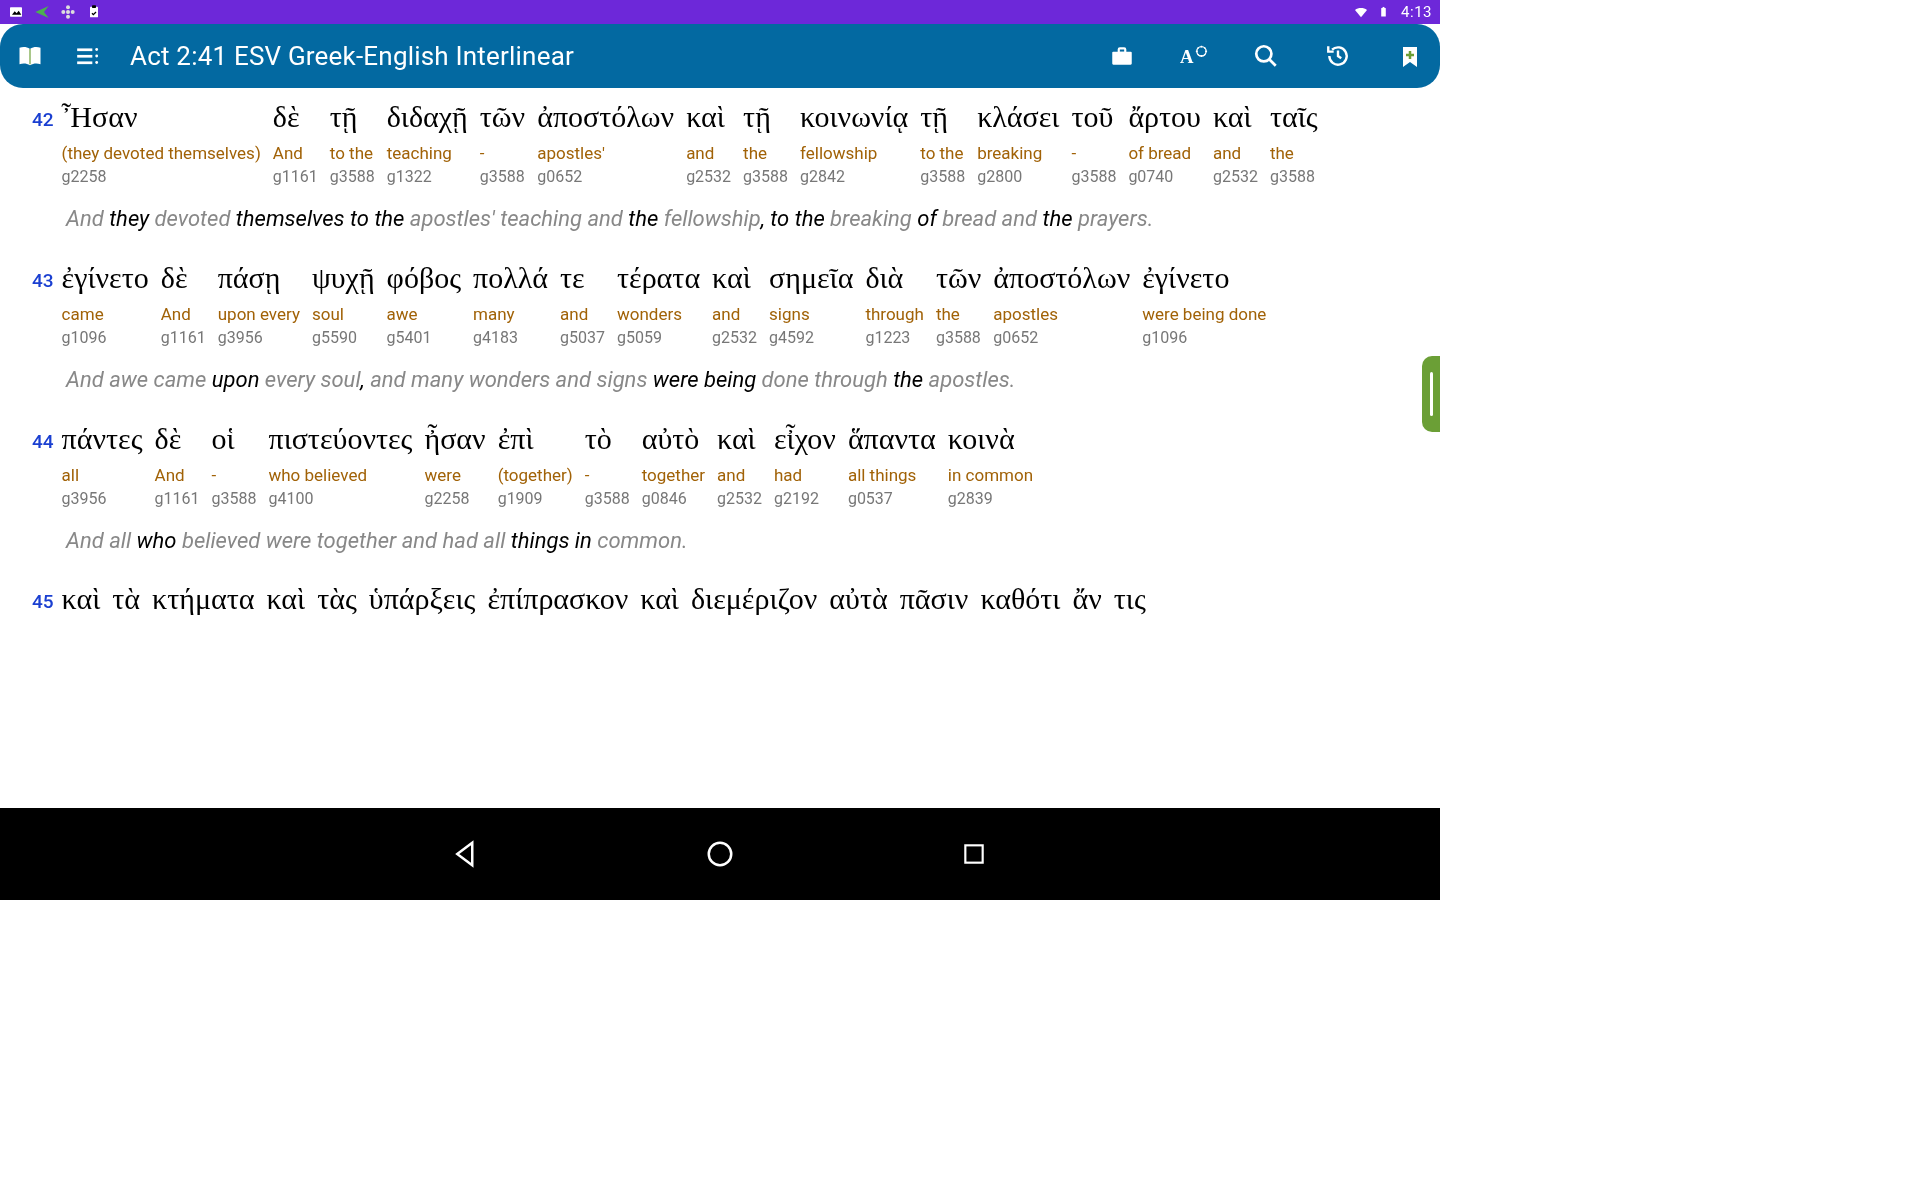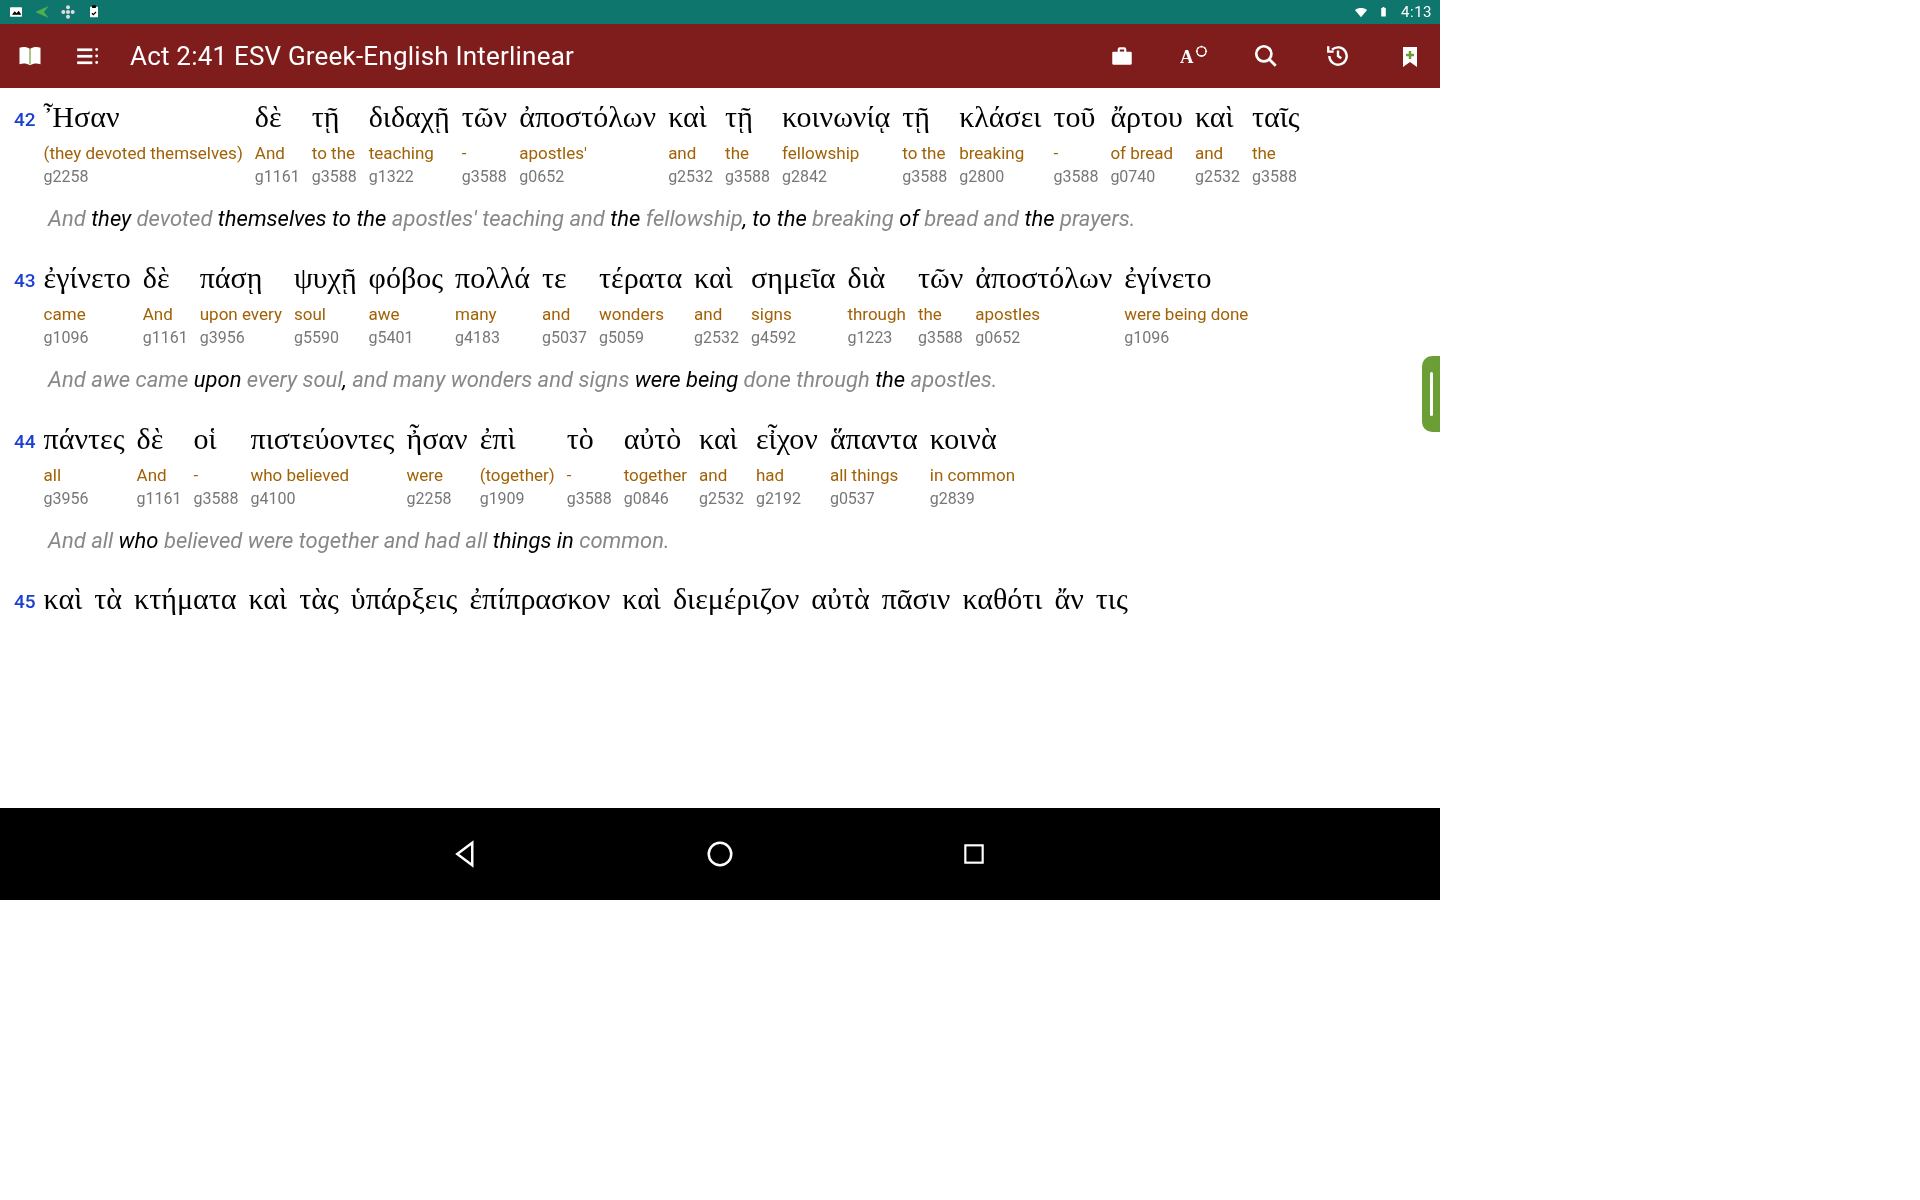--- a/index.html
+++ b/index.html
@@ -1,32 +1,32 @@
 <!DOCTYPE html>
 <html><head>
 <meta charset="utf-8">
 <style>
   * { margin: 0; padding: 0; box-sizing: border-box; }
   html, body { width: 1440px; height: 900px; font-family: "Segoe UI", Roboto, Arial, sans-serif; background: #fff; overflow: hidden; }
   .status-bar {
-    height: 24px; background: #0f766e; color: #fff; display: flex; align-items: center;
+    height: 24px; background: #6d28d9; color: #fff; display: flex; align-items: center;
     padding: 0 8px; font-size: 14px;
   }
   .status-left { display: flex; gap: 10px; align-items: center; }
   .status-right { margin-left: auto; display: flex; gap: 6px; align-items: center; }
   .status-icon { width: 16px; height: 16px; display: inline-flex; align-items: center; justify-content: center; }
   .status-time { font-size: 15px; letter-spacing: 0.5px; margin-left: 4px; }
   .app-bar {
-    height: 64px; background: #7f1d1d; color: #fff; display: flex; align-items: center; padding: 0 16px;
+    height: 64px; background: #0369a1; color: #fff; display: flex; align-items: center; padding: 0 16px; border-radius: 23px;
   }
   .app-bar .left-icons { display: flex; gap: 30px; align-items: center; }
   .app-bar .title { font-size: 26px; font-weight: 400; margin-left: 28px; letter-spacing: 0.2px; }
   .app-bar .right-icons { margin-left: auto; display: flex; gap: 44px; align-items: center; }
   .tb-icon { width: 28px; height: 28px; display: inline-flex; align-items: center; justify-content: center; cursor: pointer; }
-  .content { position: relative; height: 720px; overflow: hidden; padding: 12px 18px 0 14px; }
+  .content { position: relative; height: 720px; overflow: hidden; padding: 12px 18px 0 32px; }
   .verse-block { margin-bottom: 18px; }
   .interlinear-row { display: flex; flex-wrap: wrap; align-items: flex-start; row-gap: 10px; }
   .verse-num { color: #1a3fd1; font-size: 19px; font-weight: 500; margin-right: 8px; align-self: flex-start; margin-top: 8px; cursor: pointer; }
   .word-col { display: flex; flex-direction: column; align-items: flex-start; margin-right: 12px; cursor: pointer; }
   .greek { font-family: "Times New Roman", Georgia, serif; font-size: 30px; color: #000; line-height: 1.1; white-space: nowrap; }
   .gloss { font-size: 17px; color: #a16207; margin-top: 10px; white-space: nowrap; }
   .strongs { font-size: 16px; color: #777; margin-top: 4px; white-space: nowrap; }
   .translation { font-size: 22px; color: #888; font-style: italic; margin: 18px 0 26px 34px; line-height: 1.4; }
   .translation .em { color: #000; font-style: italic; }
   .note-tab {

